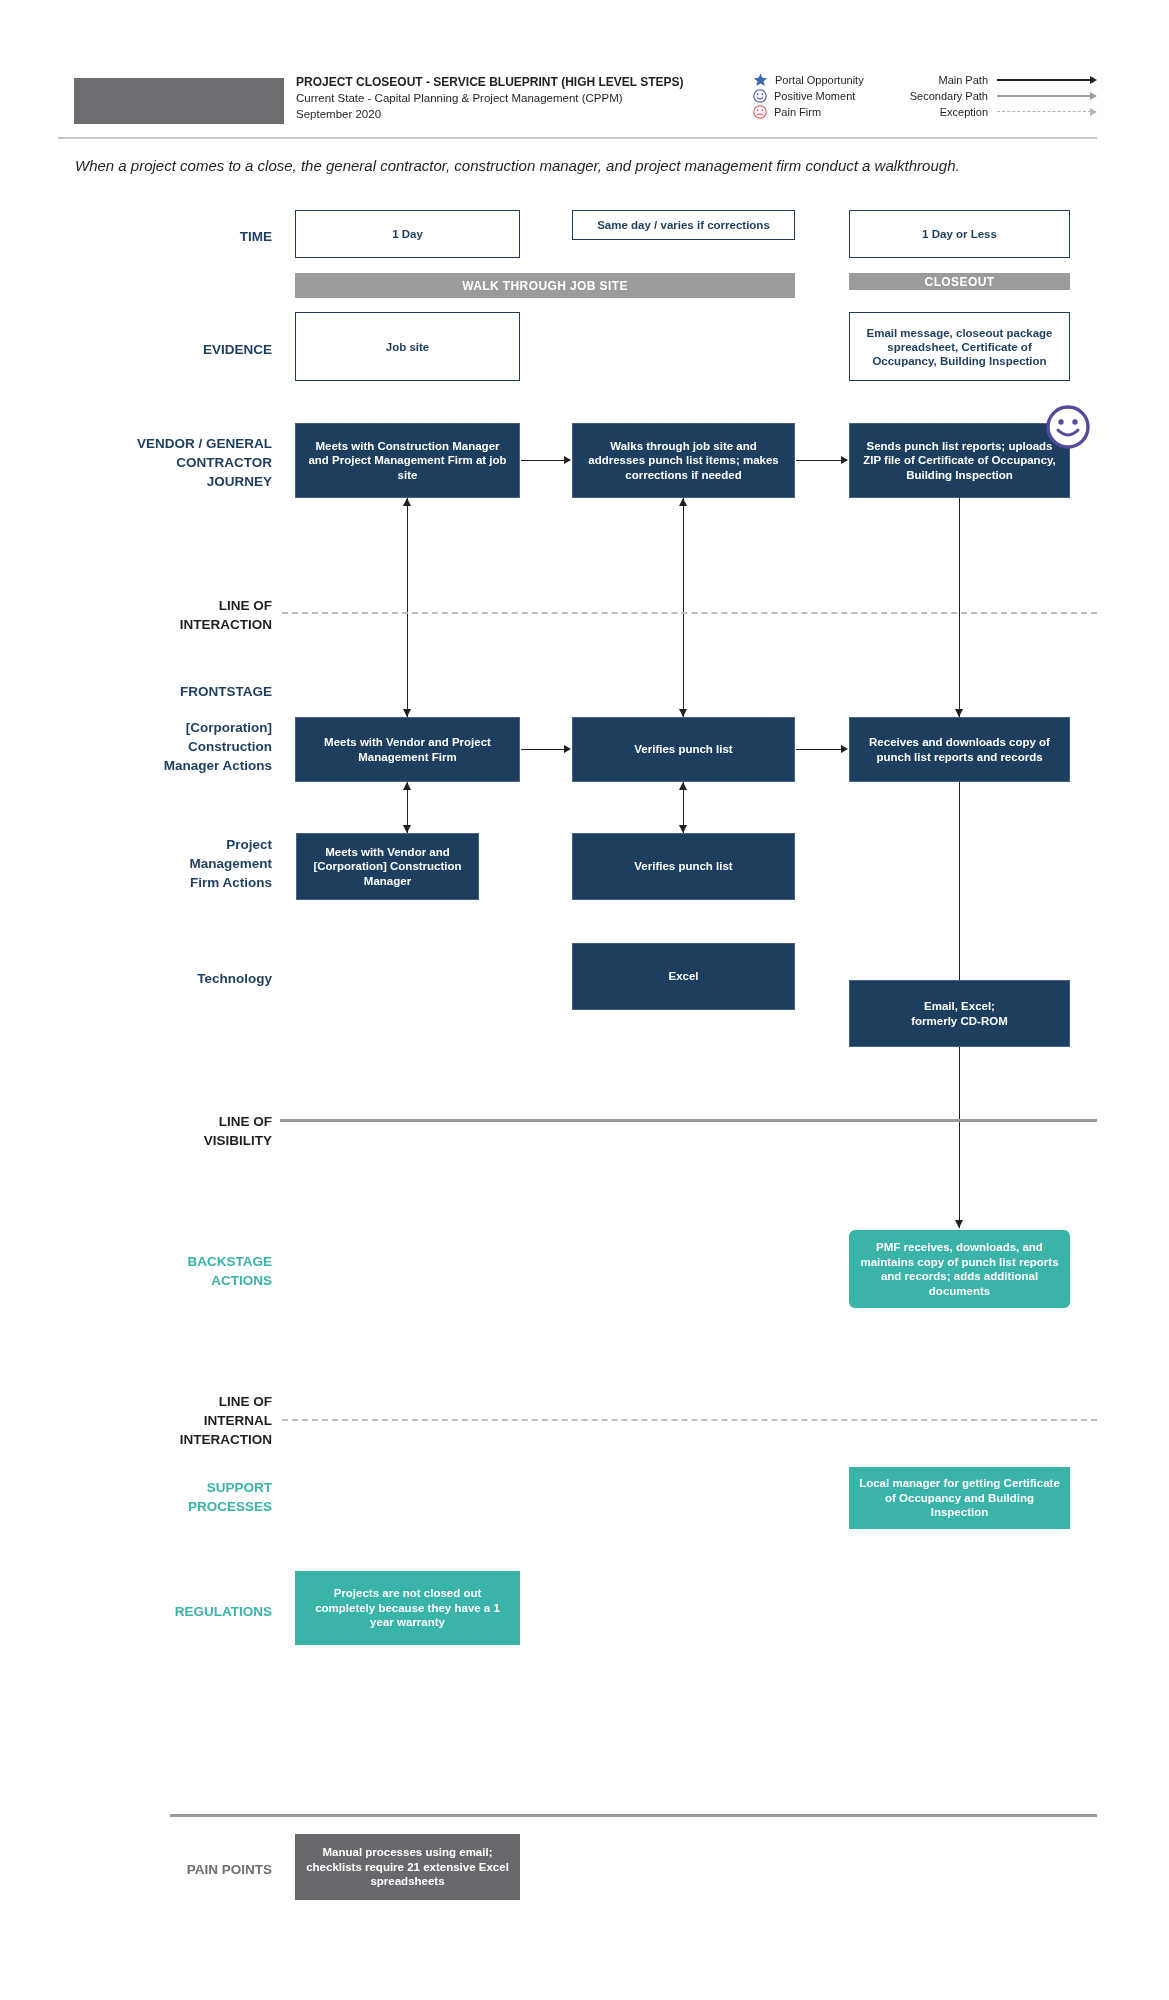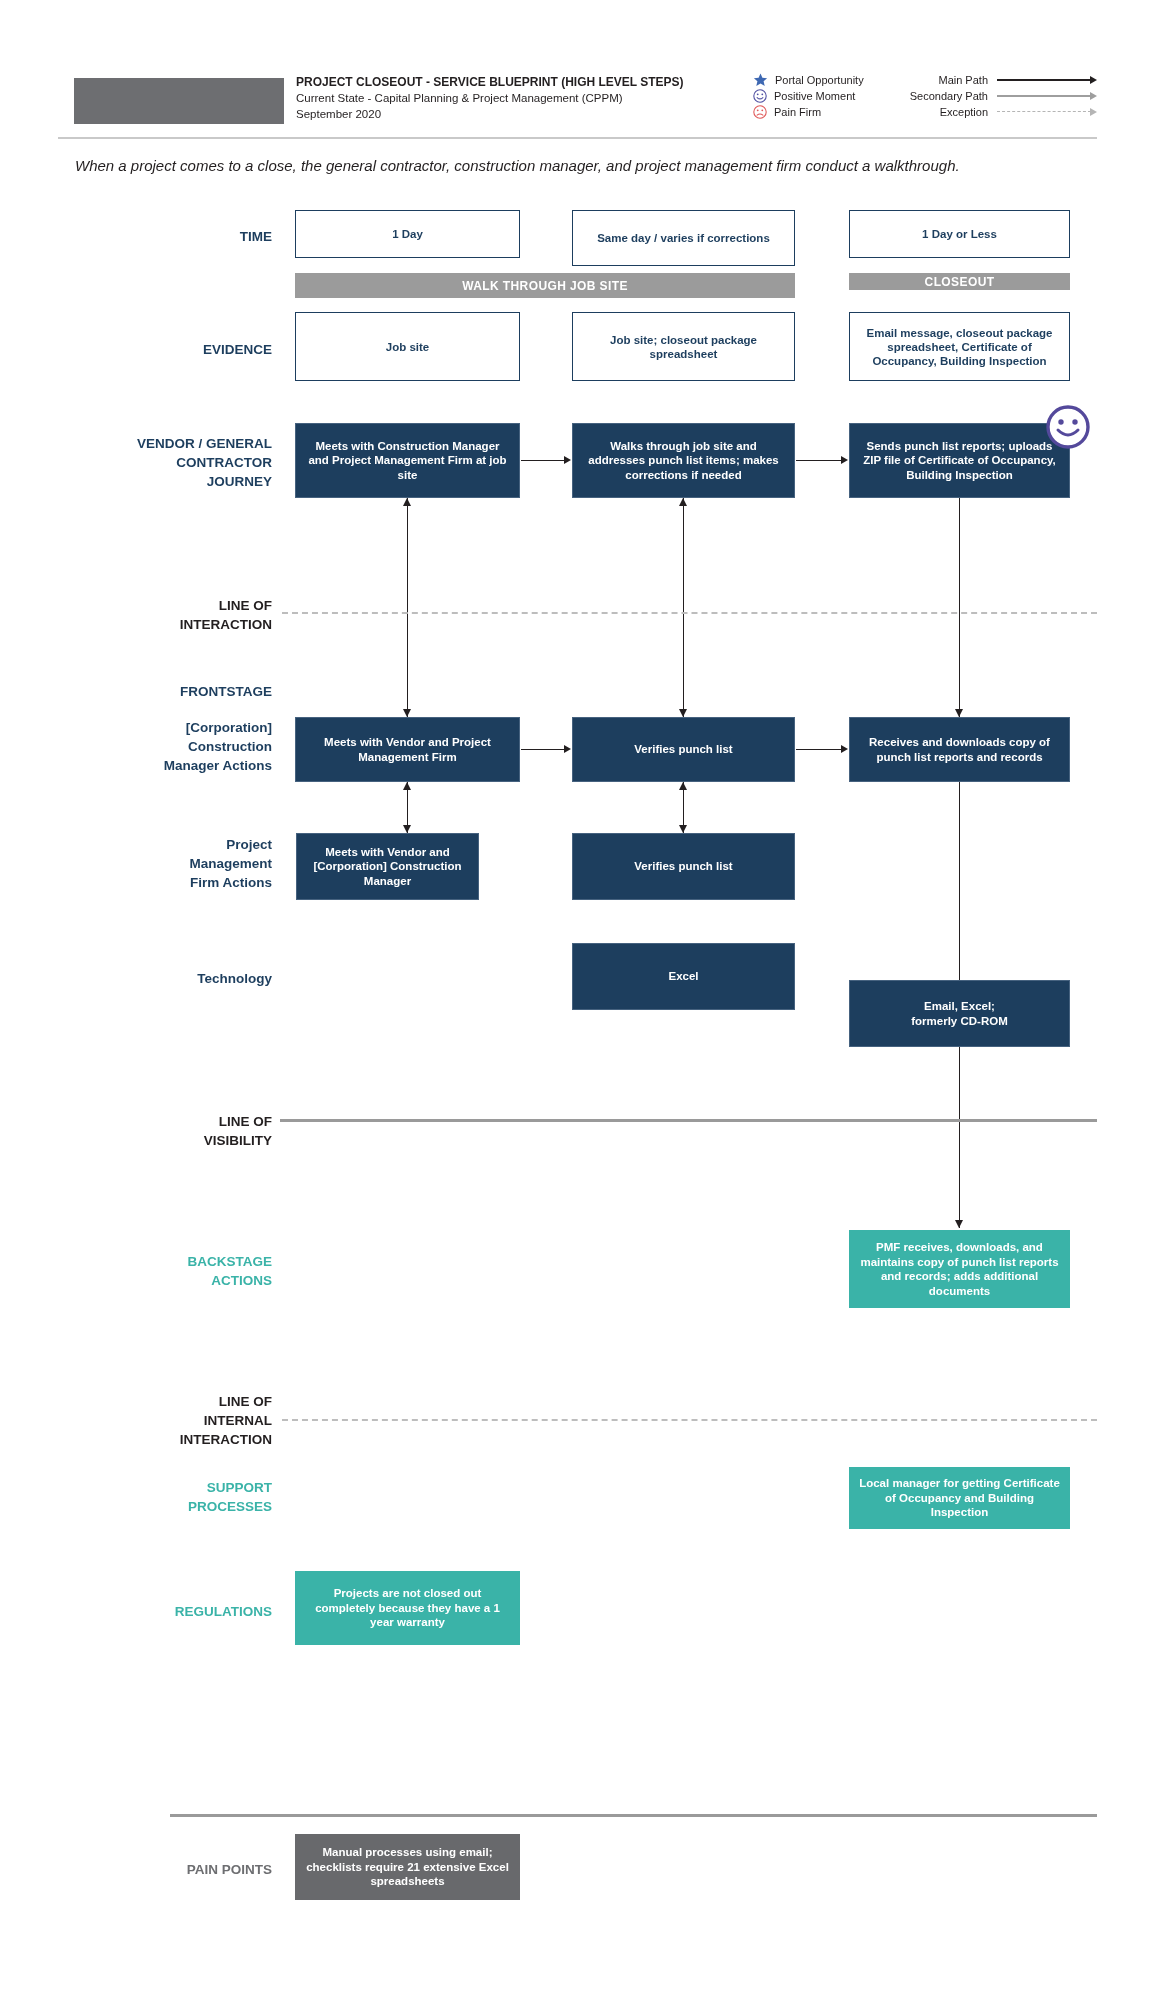--- a/index.html
+++ b/index.html
@@ -105,29 +105,28 @@
         <span class="head"></span>
       </span>
   </div>
 
   <div class="abs divider" style="left:58px;top:137px;width:1039px;height:2px;"></div>
 
   <div class="abs intro" style="left:75px;top:157px;width:980px;">When a project comes to a close, the general contractor, construction manager, and project management firm conduct a walkthrough.</div>
 
   <div class="row-label" style="top:227px;">TIME</div>
   <div class="box white-box" style="left:295px;top:210px;width:225px;height:48px;">1 Day</div>
-  <div class="box white-box" style="left:572px;top:210px;width:223px;height:56px;">Same day / varies if corrections</div>
+  <div class="box white-box" style="left:572px;top:210px;width:223px;height:30px;">Same day / varies if corrections</div>
   <div class="box white-box" style="left:849px;top:210px;width:221px;height:48px;">1 Day or Less</div>
 
   <div class="box phase-bar" style="left:295px;top:273px;width:500px;height:25px;">WALK THROUGH JOB SITE</div>
   <div class="box phase-bar" style="left:849px;top:273px;width:221px;height:17px;">CLOSEOUT</div>
 
   <div class="row-label" style="top:340px;">EVIDENCE</div>
   <div class="box white-box" style="left:295px;top:312px;width:225px;height:69px;">Job site</div>
-  <div class="box white-box" style="left:572px;top:312px;width:223px;height:69px;">Job site; closeout package spreadsheet</div>
   <div class="box white-box" style="left:849px;top:312px;width:221px;height:69px;">Email message, closeout package spreadsheet, Certificate of Occupancy, Building Inspection</div>
 
   <div class="row-label" style="top:434px;">
     <div>VENDOR / GENERAL</div>
     <div>CONTRACTOR</div>
     <div>JOURNEY</div>
   </div>
   <div class="box navy-box" style="left:295px;top:423px;width:225px;height:75px;">Meets with Construction Manager and Project Management Firm at job site</div>
   <div class="box navy-box" style="left:572px;top:423px;width:223px;height:75px;">Walks through job site and addresses punch list items; makes corrections if needed</div>
   <div class="box navy-box" style="left:849px;top:423px;width:221px;height:75px;">Sends punch list reports; uploads ZIP file of Certificate of Occupancy, Building Inspection</div>
@@ -222,21 +221,21 @@
   <div class="row-label black-label" style="top:1112px;">
     <div>LINE OF</div>
     <div>VISIBILITY</div>
   </div>
   <div class="abs solid-line" style="left:280px;top:1119px;width:817px;height:3px;"></div>
 
   <div class="row-label teal-label" style="top:1252px;">
     <div>BACKSTAGE</div>
     <div>ACTIONS</div>
   </div>
-  <div class="box teal-box" style="left:849px;top:1230px;width:221px;height:78px;">PMF receives, downloads, and maintains copy of punch list reports and records; adds additional documents</div>
+  <div class="box teal-box" style="left:849px;top:1230px;width:221px;height:78px;border-radius:6px;">PMF receives, downloads, and maintains copy of punch list reports and records; adds additional documents</div>
 
   <div class="row-label black-label" style="top:1392px;">
     <div>LINE OF</div>
     <div>INTERNAL</div>
     <div>INTERACTION</div>
   </div>
   <div class="abs dashed-line" style="left:282px;top:1419px;width:815px;"></div>
 
   <div class="row-label teal-label" style="top:1478px;">
     <div>SUPPORT</div>

